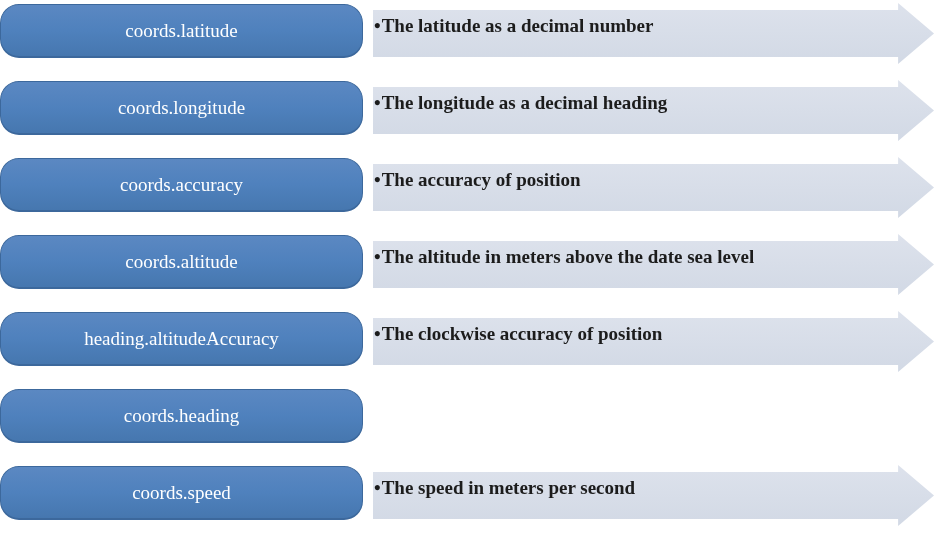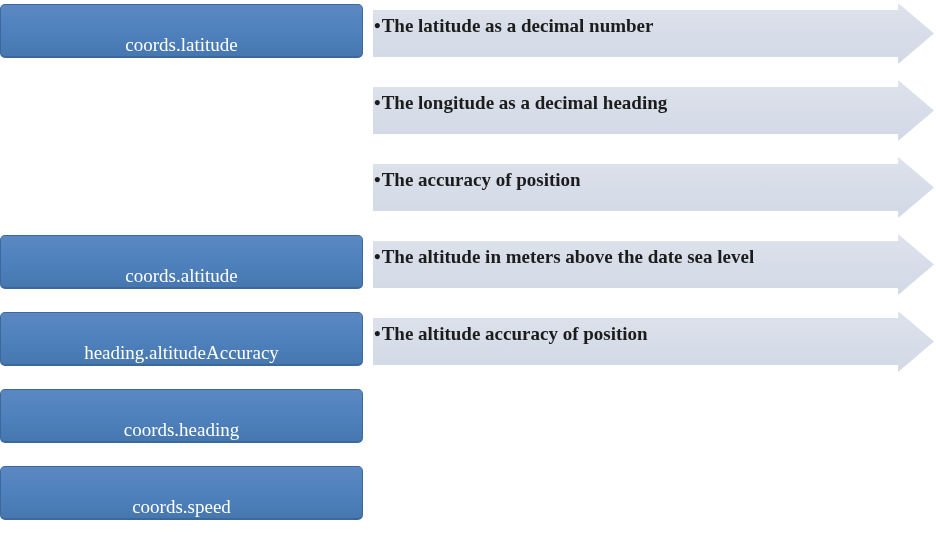--- a/index.html
+++ b/index.html
@@ -23,23 +23,23 @@
   }
   .box {
     position: absolute;
     left: 0;
     top: 4px;
     width: 363px;
     height: 54px;
     background: linear-gradient(180deg, #5b88c2 0%, var(--box-fill, #4f81bd) 50%, #4677af 100%);
     border: 1px solid var(--box-border, #3c689c);
     border-bottom-width: 2px;
-    border-radius: 5px;
+    border-radius: 19px;
     display: flex;
-    align-items: flex-end;
+    align-items: center;
     justify-content: center;
     box-sizing: border-box;
   }
   .box-label {
     color: var(--box-text, #ffffff);
     font-size: 19px;
     white-space: nowrap;
   }
   .arrow {
     position: absolute;
@@ -72,55 +72,64 @@
   <div class="row">
     <div class="box">
       <span class="box-label">coords.latitude</span>
     </div>
     <div class="arrow">
       <div class="arrow-text"><span class="bullet">•</span><span>The latitude as a decimal number</span></div>
     </div>
   </div>
 
   <div class="row">
+    <div class="box">
+      <span class="box-label">coords.longitude</span>
+    </div>
     <div class="arrow">
       <div class="arrow-text"><span class="bullet">•</span><span>The longitude as a decimal heading</span></div>
     </div>
   </div>
 
   <div class="row">
+    <div class="box">
+      <span class="box-label">coords.accuracy</span>
+    </div>
     <div class="arrow">
       <div class="arrow-text"><span class="bullet">•</span><span>The accuracy of position</span></div>
     </div>
   </div>
 
   <div class="row">
     <div class="box">
       <span class="box-label">coords.altitude</span>
     </div>
     <div class="arrow">
       <div class="arrow-text"><span class="bullet">•</span><span>The altitude in meters above the date sea level</span></div>
     </div>
   </div>
 
   <div class="row">
     <div class="box">
       <span class="box-label">heading.altitudeAccuracy</span>
     </div>
     <div class="arrow">
-      <div class="arrow-text"><span class="bullet">•</span><span>The altitude accuracy of position</span></div>
+      <div class="arrow-text"><span class="bullet">•</span><span>The clockwise accuracy of position</span></div>
     </div>
   </div>
 
   <div class="row">
     <div class="box">
       <span class="box-label">coords.heading</span>
     </div>
   </div>
 
   <div class="row">
     <div class="box">
       <span class="box-label">coords.speed</span>
     </div>
+    <div class="arrow">
+      <div class="arrow-text"><span class="bullet">•</span><span>The speed in meters per second</span></div>
+    </div>
   </div>
 
 
 </div>
 
 </body></html>

